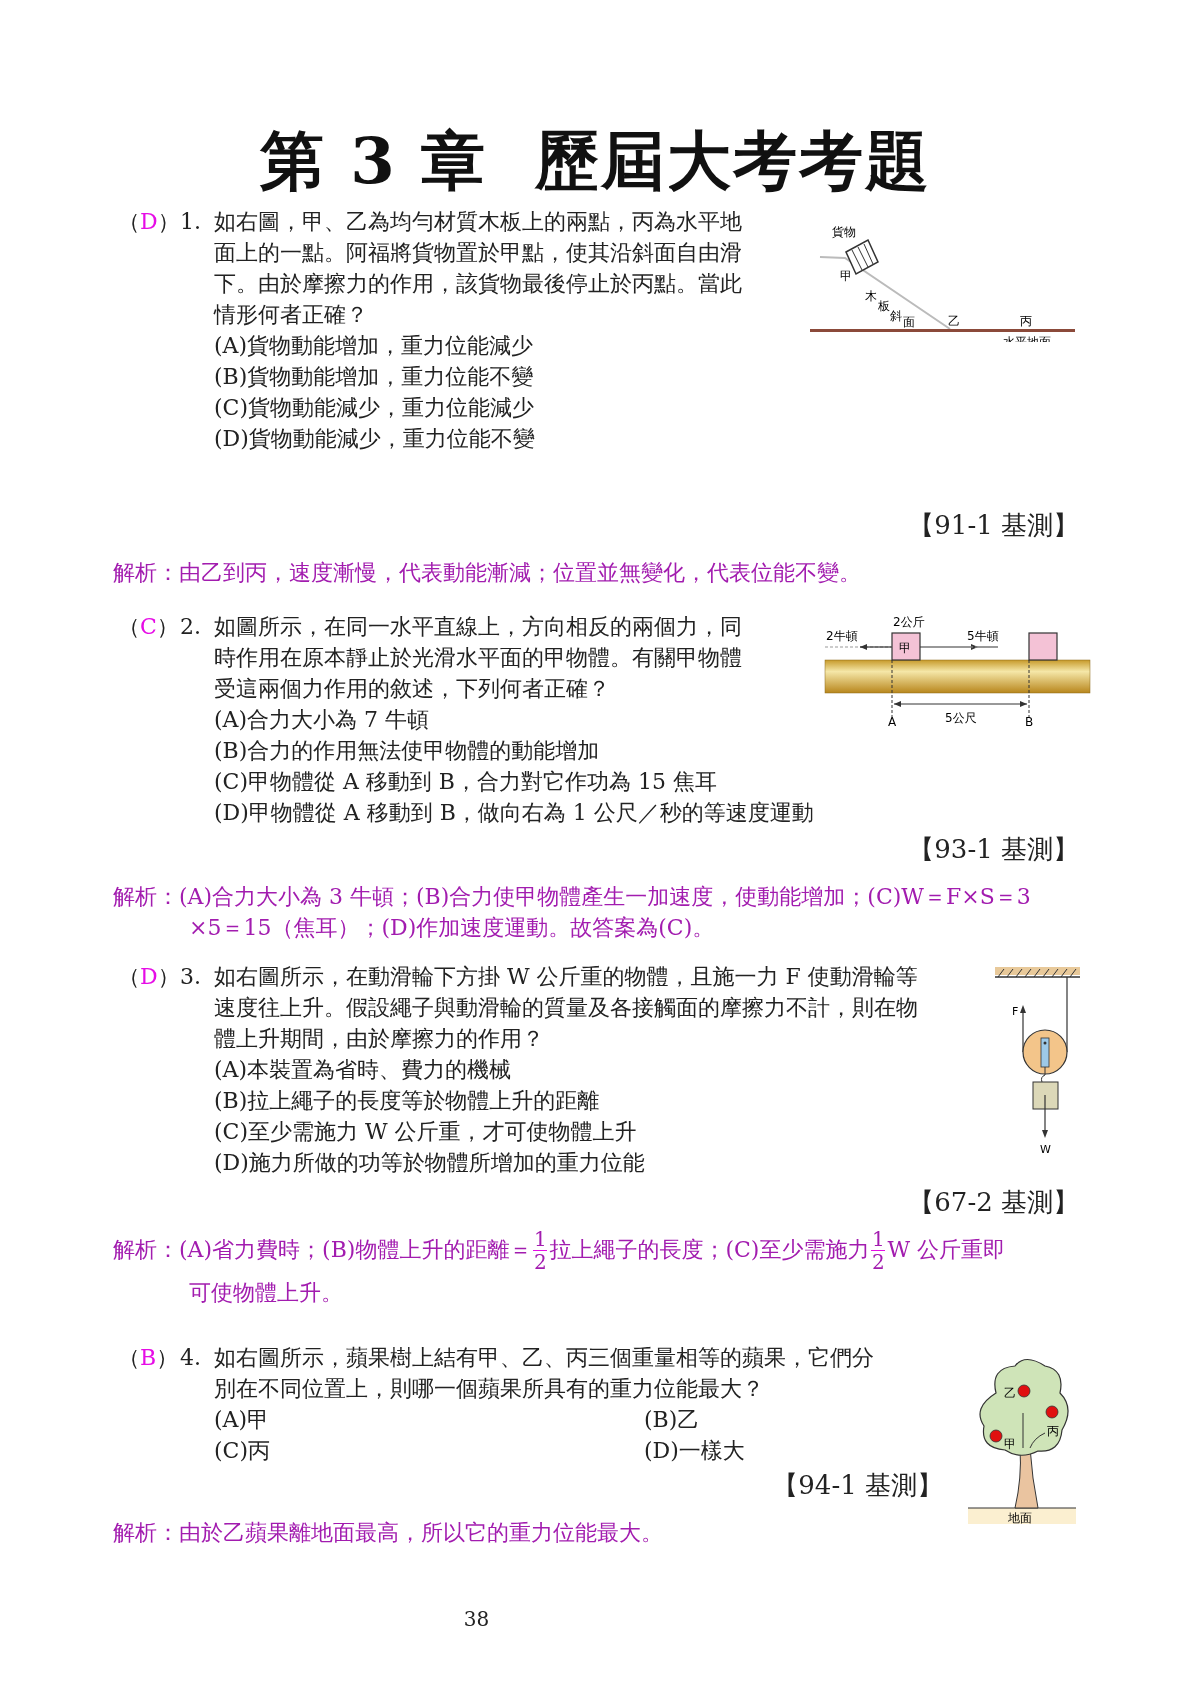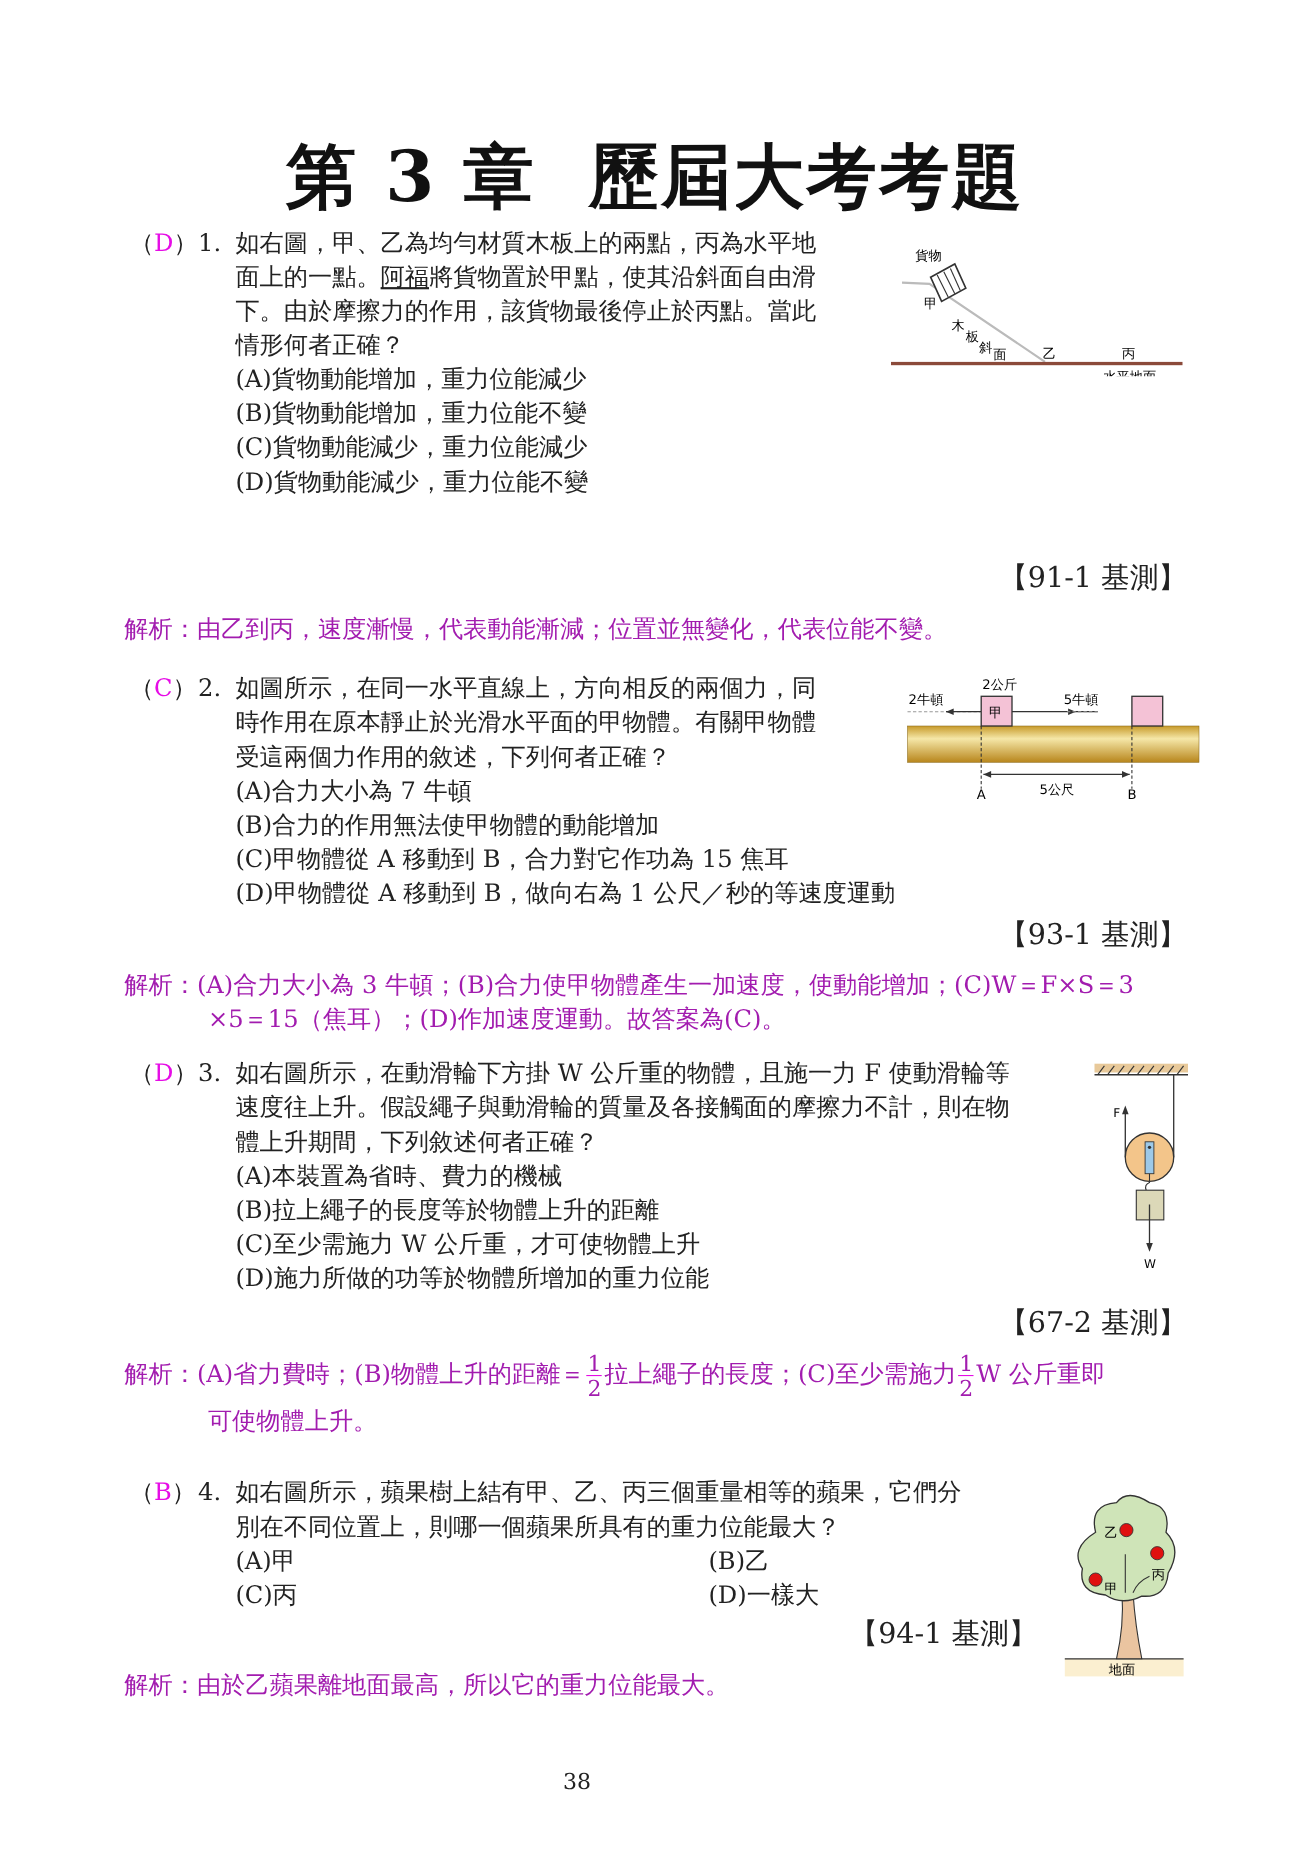--- a/index.html
+++ b/index.html
@@ -14,24 +14,24 @@
   .q .num { position:absolute; left:62px; top:0; }
   .q .body { margin-left:96px; }
   .q .opt { white-space:nowrap; }
   .q .opt-grid { display:grid; grid-template-columns:430px 300px; }
   .src { position:absolute; font-size:26px; color:#222; white-space:nowrap; }
   .ana { position:absolute; left:113px; font-size:22px; line-height:31px; color:#a21caf; }
   .ana .cont { padding-left:76px; }
   .frac { display:inline-block; vertical-align:middle; text-align:center; line-height:22px; margin:0 2px; }
   .frac span { display:block; font-size:20px; }
   .frac .bar { border-top:1.5px solid #e60ce6; width:14px; margin:0 auto; }
-  .u { text-decoration:underline; }
+  .u { }
   .fig { position:absolute; }
   .fig text { font-family:"DejaVu Sans","Liberation Sans",sans-serif; }
-  .page-num { position:absolute; top:1607px; left:0; width:953px; text-align:center; font-size:20px;padding-left:48px; }
+  .page-num { position:absolute; top:1607px; left:0; width:953px; text-align:center; font-size:20px; }
 </style>
 </head>
 <body>
 
 <div class="title">
   <span>第 3 章</span><span class="sep"></span><span>歷屆大考考題</span>
 </div>
 
 <div class="q" style="top:206px;">
   <div class="ans">（<span class="letter">D</span>）</div>
@@ -115,21 +115,21 @@
   <div>解析：(A)合力大小為 3 牛頓；(B)合力使甲物體產生一加速度，使動能增加；(C)W＝F×S＝3</div>
   <div class="cont">×5＝15（焦耳）；(D)作加速度運動。故答案為(C)。</div>
 </div>
 
 <div class="q" style="top:961px;">
   <div class="ans">（<span class="letter">D</span>）</div>
   <div class="num">3.</div>
   <div class="body">
     <div>如右圖所示，在動滑輪下方掛 W 公斤重的物體，且施一力 F 使動滑輪等</div>
     <div>速度往上升。假設繩子與動滑輪的質量及各接觸面的摩擦力不計，則在物</div>
-    <div>體上升期間，下列敘述何者正確？</div>
+    <div>體上升期間，由於摩擦力的作用？</div>
     <div class="opt">(A)本裝置為省時、費力的機械</div>
     <div class="opt">(B)拉上繩子的長度等於物體上升的距離</div>
     <div class="opt">(C)至少需施力 W 公斤重，才可使物體上升</div>
     <div class="opt">(D)施力所做的功等於物體所增加的重力位能</div>
   </div>
 </div>
 <svg class="fig" style="left:990px;top:955px;" width="100" height="210">
   <rect x="5" y="12" width="85" height="8" fill="#e8c99a"></rect>
   <line x1="5" y1="22" x2="90" y2="22" stroke="#333" stroke-width="1.5"></line>
   <g stroke="#333" stroke-width="1">

